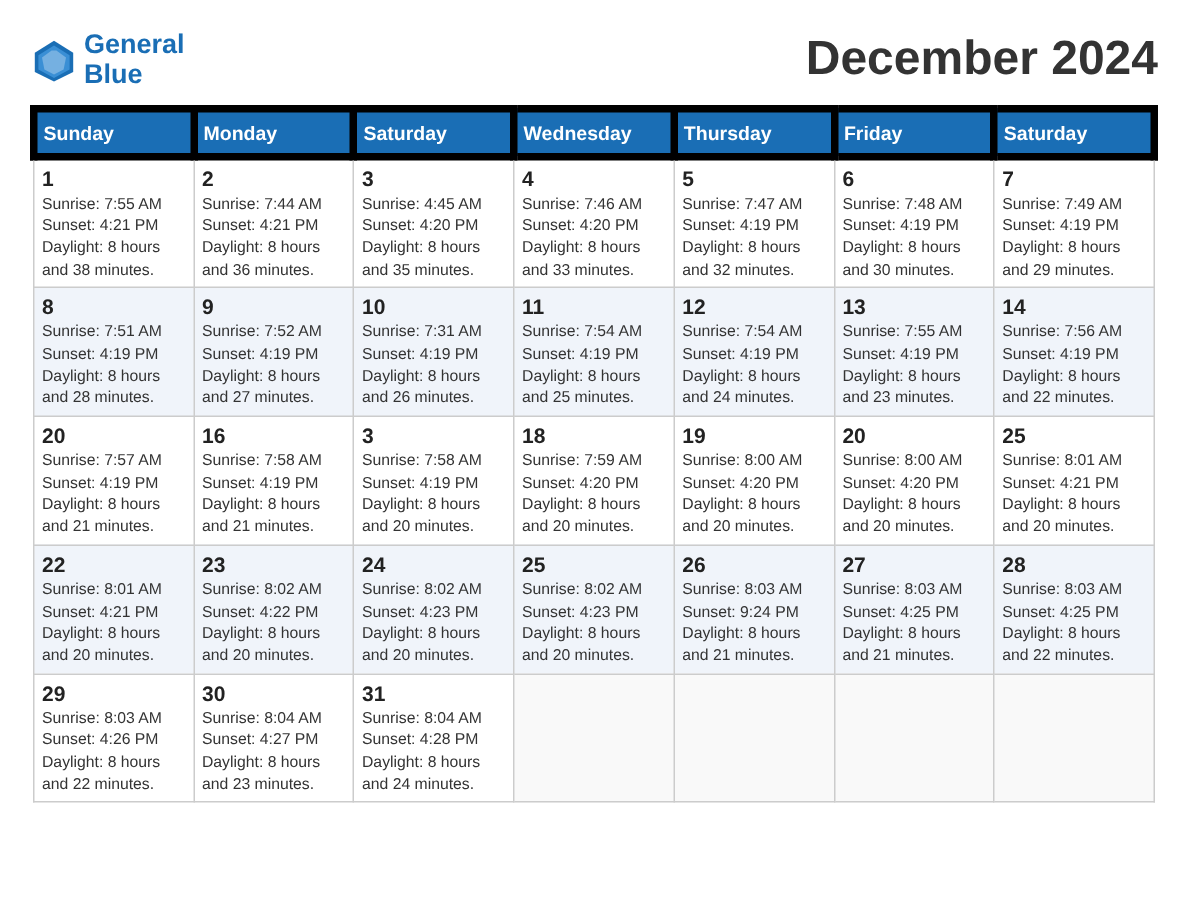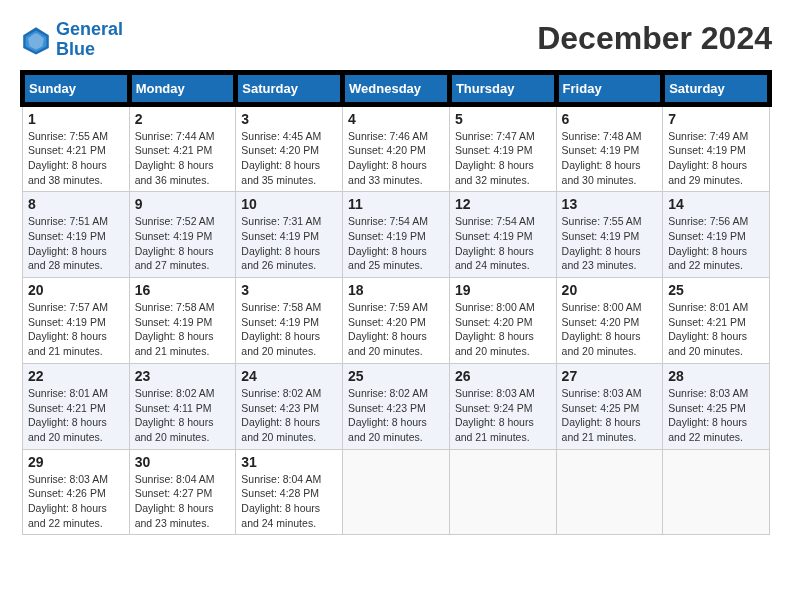--- a/index.html
+++ b/index.html
@@ -302,21 +302,21 @@
         <div class="day-info">
           <span>Sunrise: 8:01 AM</span><br>
           <span>Sunset: 4:21 PM</span><br>
           <span>Daylight: 8 hours and 20 minutes.</span>
         </div>
       </td>
         <td>
         <span class="day-num">23</span>
         <div class="day-info">
           <span>Sunrise: 8:02 AM</span><br>
-          <span>Sunset: 4:11 PM</span><br>
+          <span>Sunset: 4:22 PM</span><br>
           <span>Daylight: 8 hours and 20 minutes.</span>
         </div>
       </td>
         <td>
         <span class="day-num">24</span>
         <div class="day-info">
           <span>Sunrise: 8:02 AM</span><br>
           <span>Sunset: 4:23 PM</span><br>
           <span>Daylight: 8 hours and 20 minutes.</span>
         </div>

